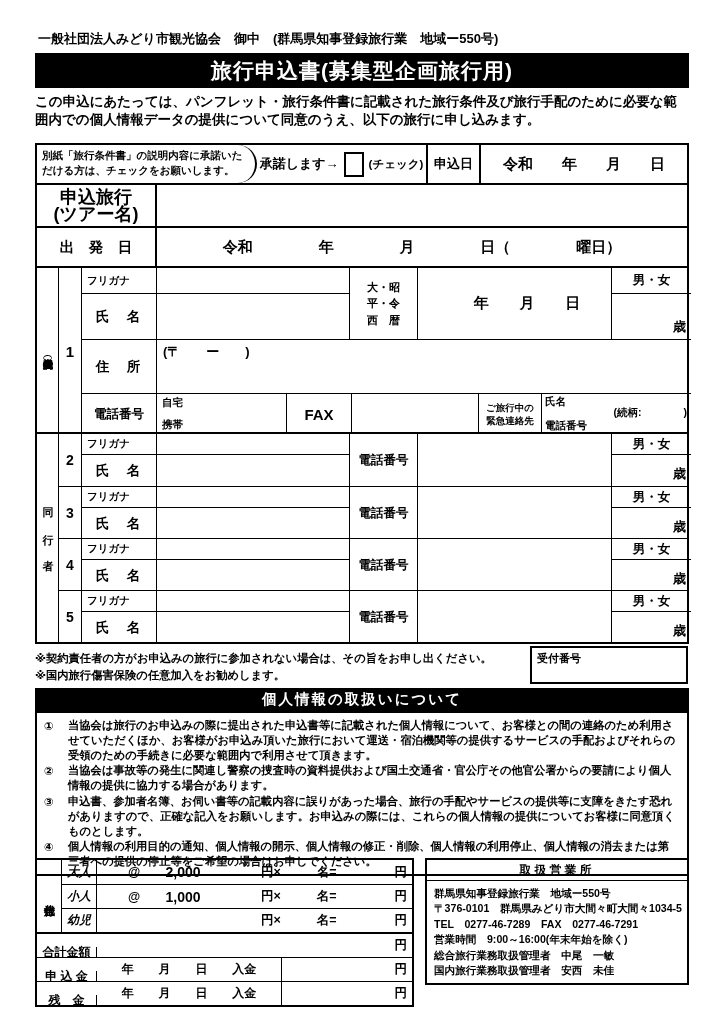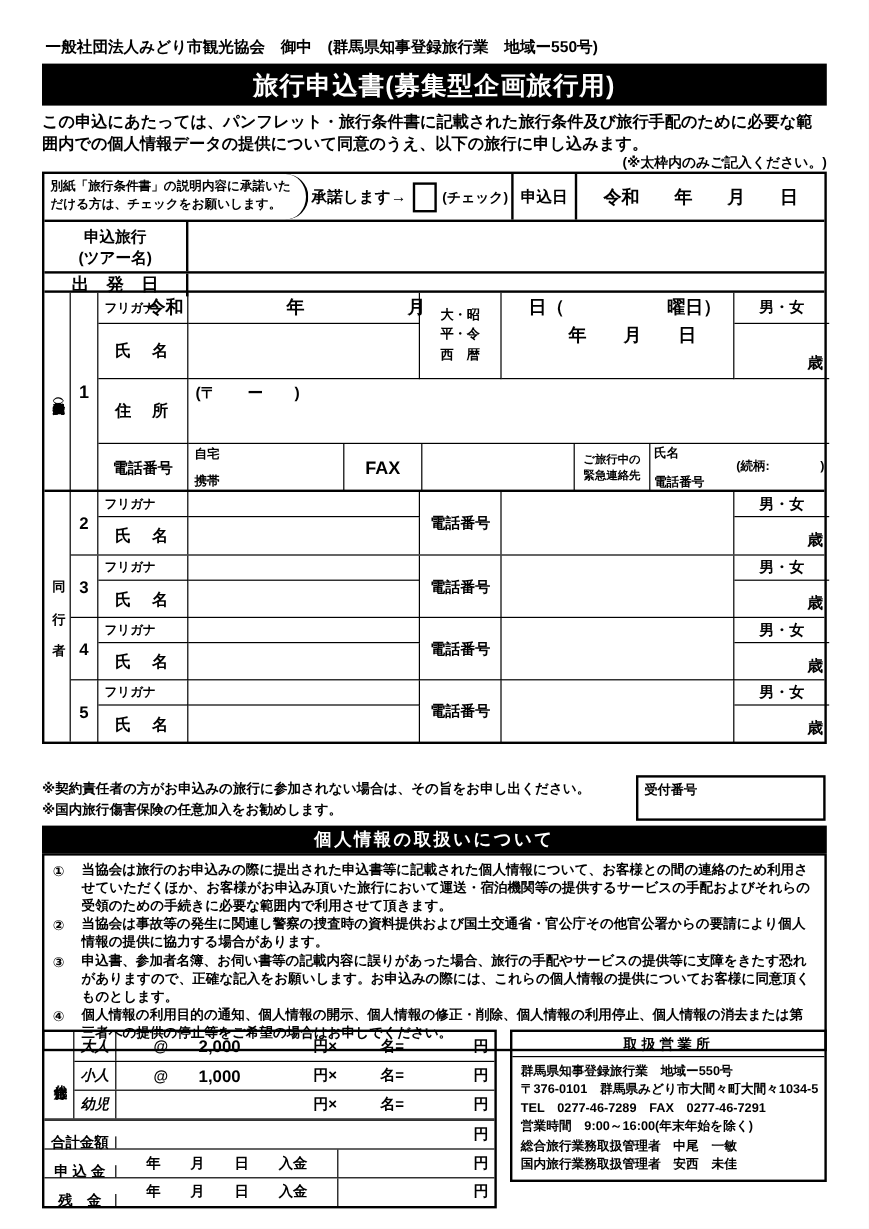--- a/index.html
+++ b/index.html
@@ -20,23 +20,23 @@
 
   .main-table { left:35px; top:143px; width:654px; border:2px solid #000; font-weight:bold; }
   .row { display:flex; }
   .rowA { height:40px; } .rowA > div { height:100%; }
   .a1 { width:220px; padding:3px 5px 0 5px; font-size:10.5px; line-height:15px; font-weight:bold;border-radius:19px; }
   .a2 { width:171px; display:flex; align-items:center; justify-content:center; gap:5px; font-size:13px; }
   .checkbox { width:20px; height:25px; border:2px solid #000; background:#fff; }
   .a3 { width:53px; display:flex; align-items:center; justify-content:center; font-size:13px; }
   .a4 { flex:1; display:flex; align-items:center; justify-content:space-between; padding:0 22px; font-size:15px; }
   .rowB { height:43px; }
-  .b1 { width:120px; display:flex; flex-direction:column; align-items:center; justify-content:center; font-size:13px; line-height:17px; }
+  .b1 { width:120px; display:flex; flex-direction:column; align-items:center; justify-content:center; font-size:18px; line-height:17px; }
   .b2 { flex:1; }
-  .rowC { height:16px;flex-direction:column; }
+  .rowC { height:40px; }
   .c1 { width:120px; display:flex; align-items:center; justify-content:center; font-size:14.5px; }
   .c2 { flex:1; display:flex; align-items:center; justify-content:space-evenly; font-size:15px; }
 
   .rep-block { position:relative; height:166px; }
   .small-lab { font-size:10.5px; display:flex; align-items:center; padding-left:5px; }
   .big-lab { font-size:13.5px; display:flex; align-items:center; justify-content:center; letter-spacing:2px; }
   .era-cell { font-size:11px; line-height:1.5; display:flex; flex-direction:column; align-items:center; justify-content:center; }
   .birth-cell { display:flex; align-items:center; justify-content:space-evenly; padding-left:25px; font-size:15px; }
   .gender-cell { display:flex; align-items:center; justify-content:center; font-size:12.5px; }
   .age-cell { display:flex; align-items:flex-end; justify-content:flex-end; padding:0 5px 3px 0; font-size:13px; }
@@ -87,21 +87,20 @@
 </head>
 <body>
 
 <div class="sheet">
 
   <div class="abs addressee">一般社団法人みどり市観光協会　御中　(群馬県知事登録旅行業　地域ー550号)</div>
   <div class="abs banner">
     <span>旅行申込書(募集型企画旅行用)</span>
   </div>
   <div class="abs intro">この申込にあたっては、パンフレット・旅行条件書に記載された旅行条件及び旅行手配のために必要な範囲内での個人情報データの提供について同意のうえ、以下の旅行に申し込みます。</div>
-  <div class="abs frame-note">(※太枠内のみご記入ください。)</div>
 
   <div class="abs main-table">
 
     <div class="row rowA bb2">
       <div class="a1 br2">別紙「旅行条件書」の説明内容に承諾いただける方は、チェックをお願いします。</div>
       <div class="a2 br2">
         <span>承諾します→</span>
         <span class="checkbox"></span>
         <span style="font-size:11.5px">(チェック)</span>
       </div>

